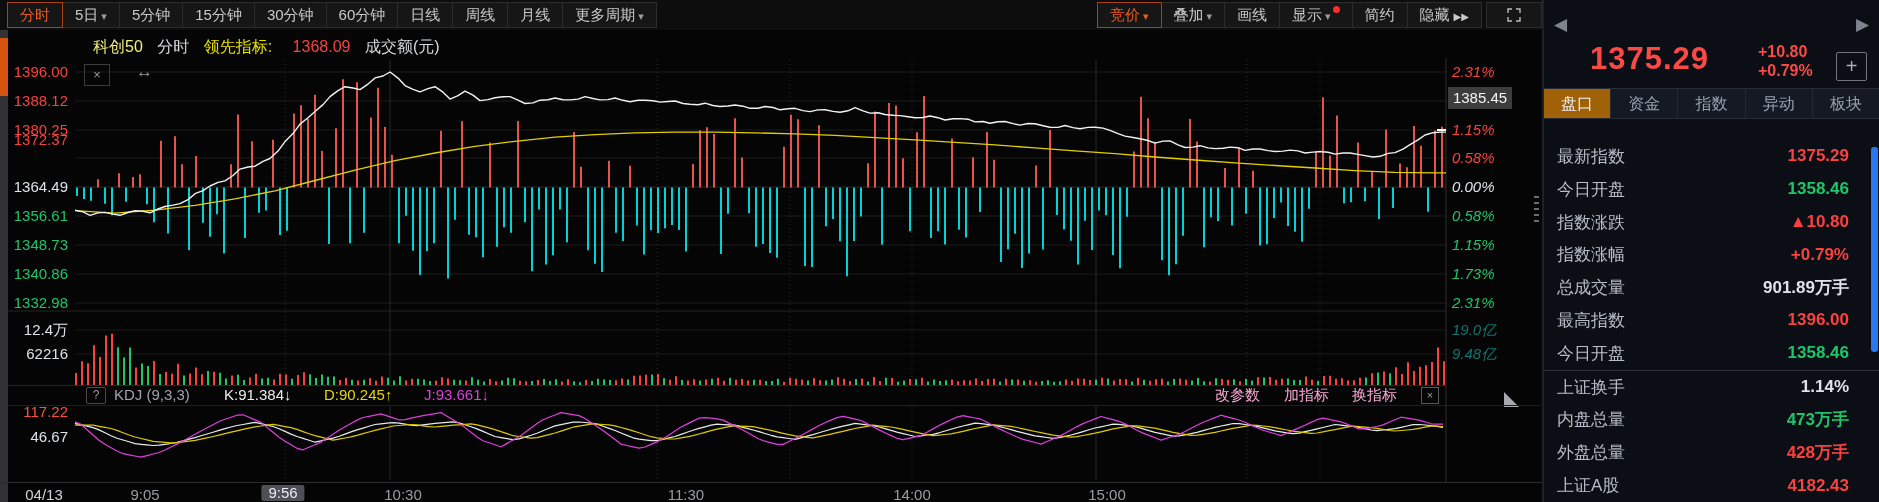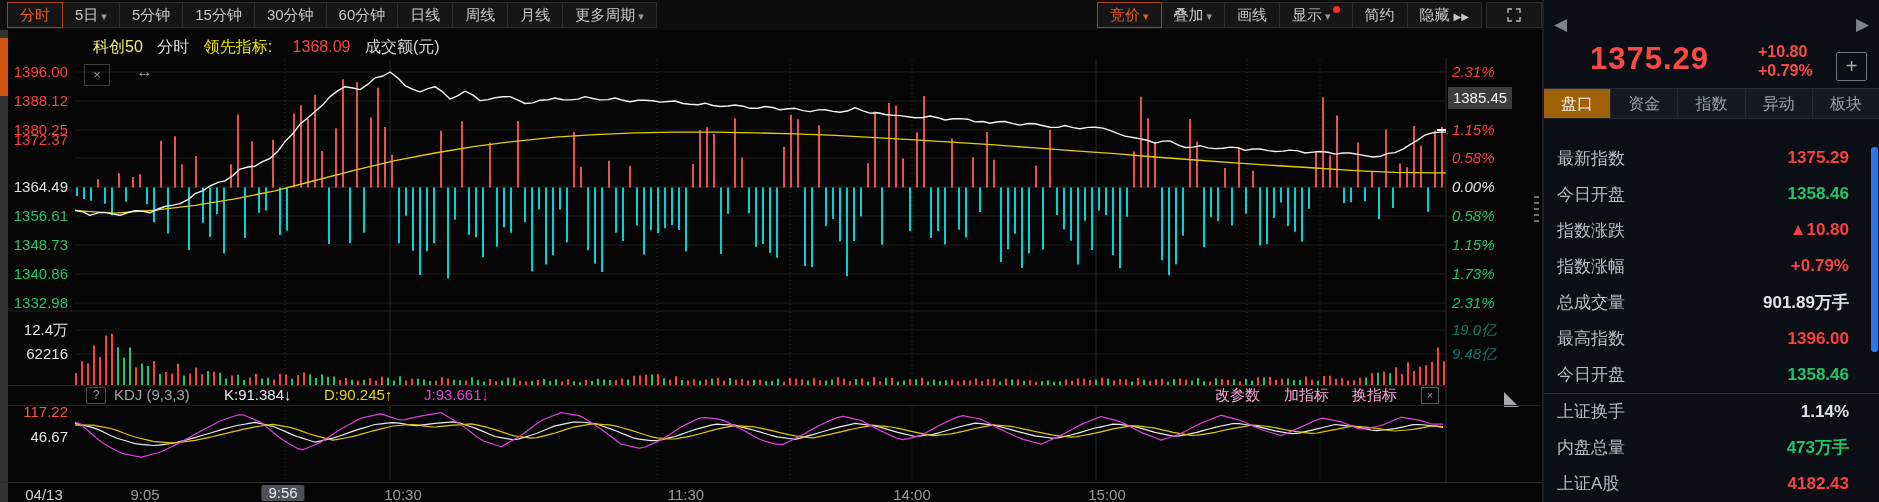--- a/index.html
+++ b/index.html
@@ -681,19 +681,23 @@
         </div>
         <div class="qrow">
           <span class="lbl">上证换手</span>
           <span class="val white">1.14%</span>
         </div>
         <div class="qrow">
           <span class="lbl">内盘总量</span>
           <span class="val green">473万手</span>
         </div>
         <div class="qrow">
+          <span class="lbl">外盘总量</span>
+          <span class="val red">428万手</span>
+        </div>
+        <div class="qrow">
           <span class="lbl">上证A股</span>
           <span class="val red">4182.43</span>
         </div>
       </div>
     <div id="q-scroll"></div>
   </div>
 </div>
 
 </body></html>

